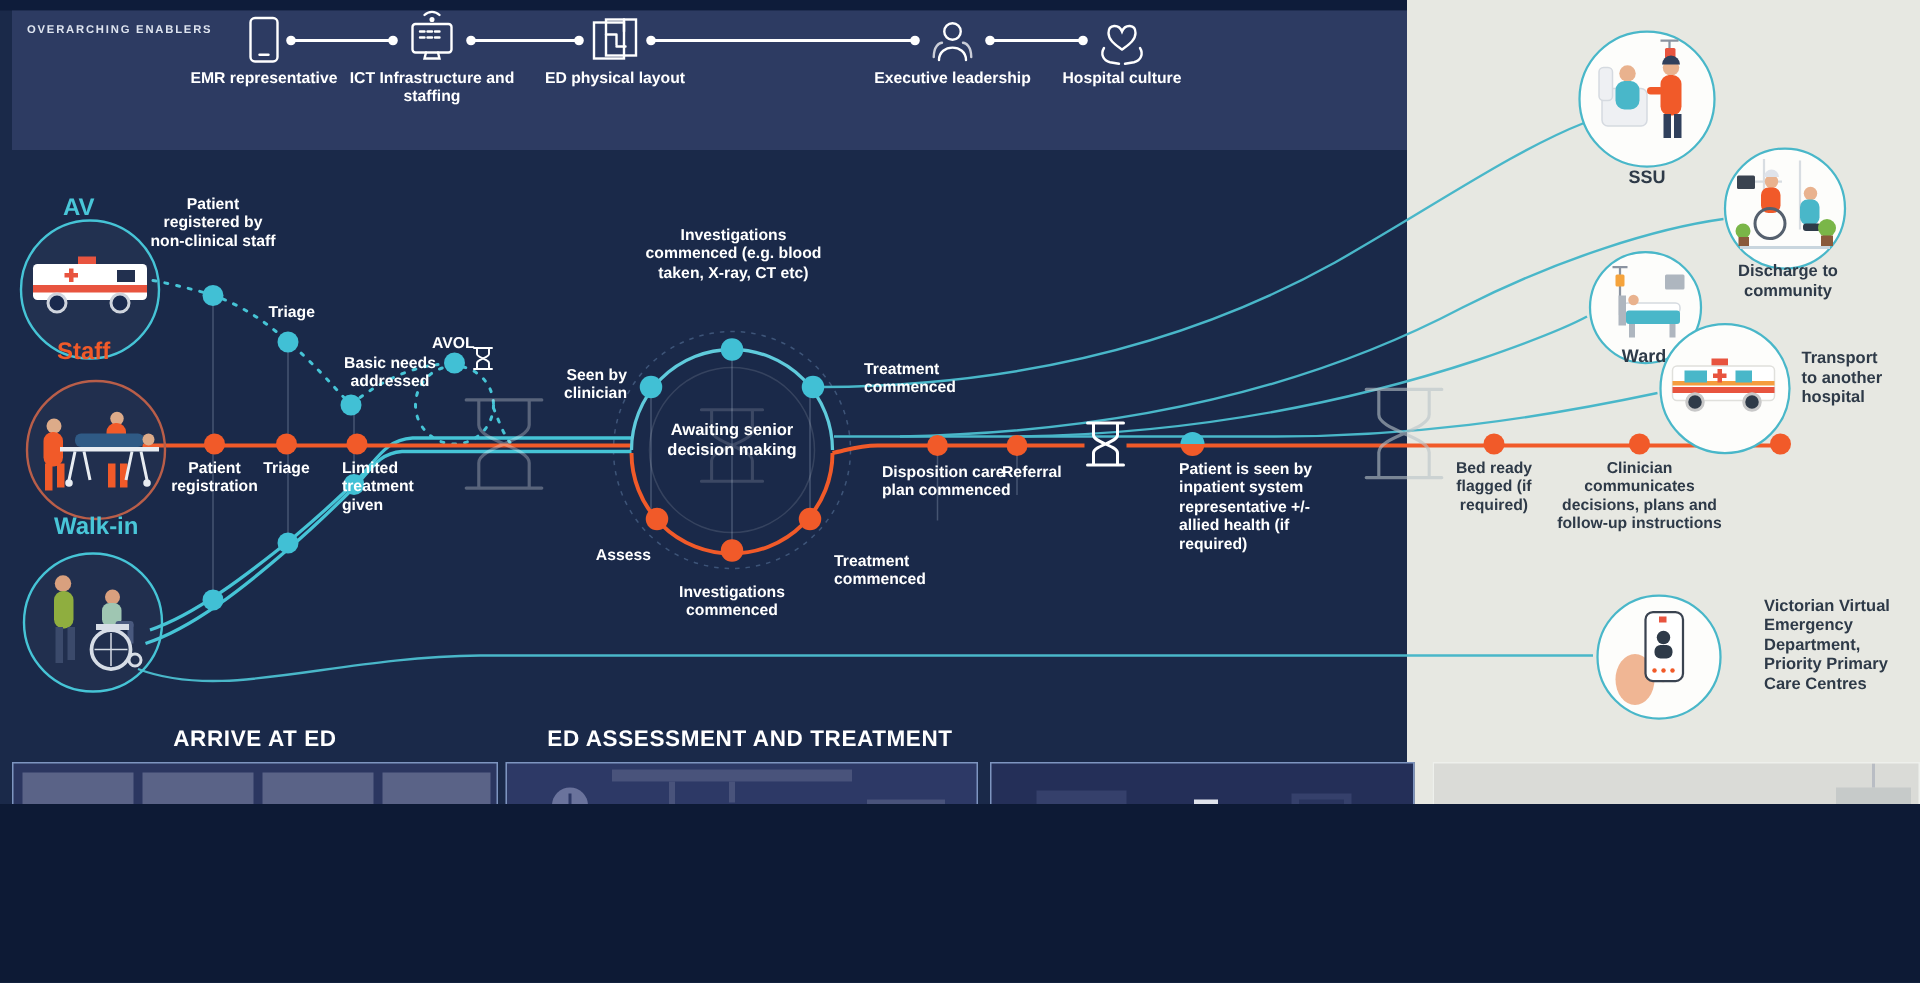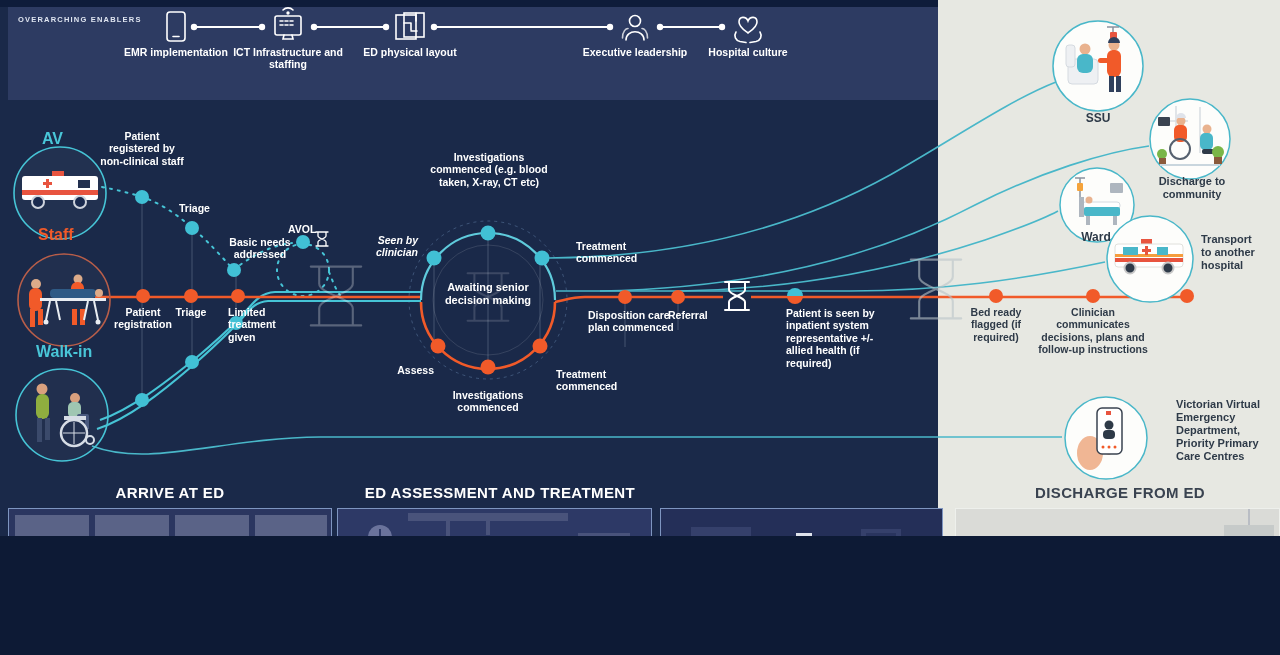--- a/index.html
+++ b/index.html
@@ -29,21 +29,21 @@
 </head>
 <body>
 
 <div id="stage">
 
   <div class="abs light-bg"></div>
   <div class="abs top-strip"></div>
   <div class="abs enabler-bar"></div>
   <div class="abs enabler-title">OVERARCHING ENABLERS</div>
 
-  <div class="abs enabler-label" style="left:118px;">EMR implementation</div>
+  <div class="abs enabler-label" style="left:118px;">EMR representative</div>
   <div class="abs enabler-label" style="left:230px;">ICT Infrastructure and staffing</div>
   <div class="abs enabler-label" style="left:352px;">ED physical layout</div>
   <div class="abs enabler-label" style="left:577px;">Executive leadership</div>
   <div class="abs enabler-label" style="left:690px;">Hospital culture</div>
 
   <svg class="abs master" viewBox="0 0 1280 655">
 
     <g stroke="#fff" stroke-width="2">
       <path d="M194 27 H262 M314 27 H386 M434 27 H610 M660 27 H722" fill="none"></path>
     </g>
@@ -322,21 +322,21 @@
 
   <div class="lbl center" style="left:98px;top:130px;width:88px;">Patient registered by non-clinical staff</div>
   <div class="lbl" style="left:179px;top:202px;width:46px;">Triage</div>
   <div class="lbl center" style="left:218px;top:236px;width:84px;">Basic needs addressed</div>
   <div class="lbl" style="left:288px;top:223px;width:36px;">AVOL</div>
 
   <div class="lbl center" style="left:103px;top:306px;width:80px;">Patient registration</div>
   <div class="lbl center" style="left:169px;top:306px;width:44px;">Triage</div>
   <div class="lbl" style="left:228px;top:306px;width:68px;">Limited treatment given</div>
 
-  <div class="lbl right" style="left:350px;top:234px;width:68px;font-style:italic;">Seen by clinician</div>
+  <div class="lbl right" style="left:350px;top:244px;width:68px;">Seen by clinician</div>
   <div class="lbl center" style="left:424px;top:151px;width:130px;">Investigations commenced (e.g. blood taken, X-ray, CT etc)</div>
   <div class="lbl" style="left:576px;top:240px;width:92px;">Treatment commenced</div>
   <div class="lbl center" style="left:428px;top:281px;width:120px;font-size:11px;">Awaiting senior decision making</div>
   <div class="lbl right" style="left:388px;top:364px;width:46px;">Assess</div>
   <div class="lbl center" style="left:432px;top:389px;width:112px;">Investigations commenced</div>
   <div class="lbl" style="left:556px;top:368px;width:84px;">Treatment commenced</div>
   <div class="lbl" style="left:588px;top:309px;width:94px;">Disposition care plan commenced</div>
   <div class="lbl" style="left:655px;top:309px;width:60px;padding-left:13px;">Referral</div>
 
   <div class="lbl" style="left:786px;top:307px;width:104px;">Patient is seen by inpatient system representative +/- allied health (if required)</div>
@@ -345,21 +345,20 @@
   <div class="lbl center dark" style="left:1034px;top:306px;width:118px;">Clinician communicates decisions, plans and follow-up instructions</div>
 
   <div class="lbl center dark" style="left:1070px;top:111px;width:56px;font-size:12px;">SSU</div>
   <div class="lbl center dark" style="left:1134px;top:175px;width:116px;font-size:11px;">Discharge to community</div>
   <div class="lbl center dark" style="left:1068px;top:230px;width:56px;font-size:12px;">Ward</div>
   <div class="lbl dark" style="left:1201px;top:233px;width:64px;font-size:11px;">Transport to another hospital</div>
   <div class="lbl dark" style="left:1176px;top:398px;width:100px;font-size:11px;">Victorian Virtual Emergency Department, Priority Primary Care Centres</div>
 
   <div class="sect" style="left:60px;width:220px;">ARRIVE AT ED</div>
   <div class="sect" style="left:340px;width:320px;">ED ASSESSMENT AND TREATMENT</div>
-  <div class="sect dark" style="left:990px;width:260px;">DISCHARGE FROM ED</div>
 
   <div class="panel" style="left:8px;width:324px;background:#2b3660;">
     <svg width="322" height="138" viewBox="0 0 322 138">
       <rect x="6" y="6" width="74" height="50" fill="#5a6387"></rect>
         <rect x="86" y="6" width="74" height="50" fill="#5a6387"></rect>
       <rect x="166" y="6" width="74" height="50" fill="#5a6387"></rect>
         <rect x="246" y="6" width="72" height="50" fill="#5a6387"></rect>
       <rect x="0" y="56" width="322" height="8" fill="#49537b"></rect>
       <path d="M172 62 q-6 -14 2 -20 M172 62 q8 -12 2 -22" stroke="#3f4f79" stroke-width="2" fill="none"></path>
       <rect x="164" y="62" width="16" height="12" fill="#222d55"></rect>

